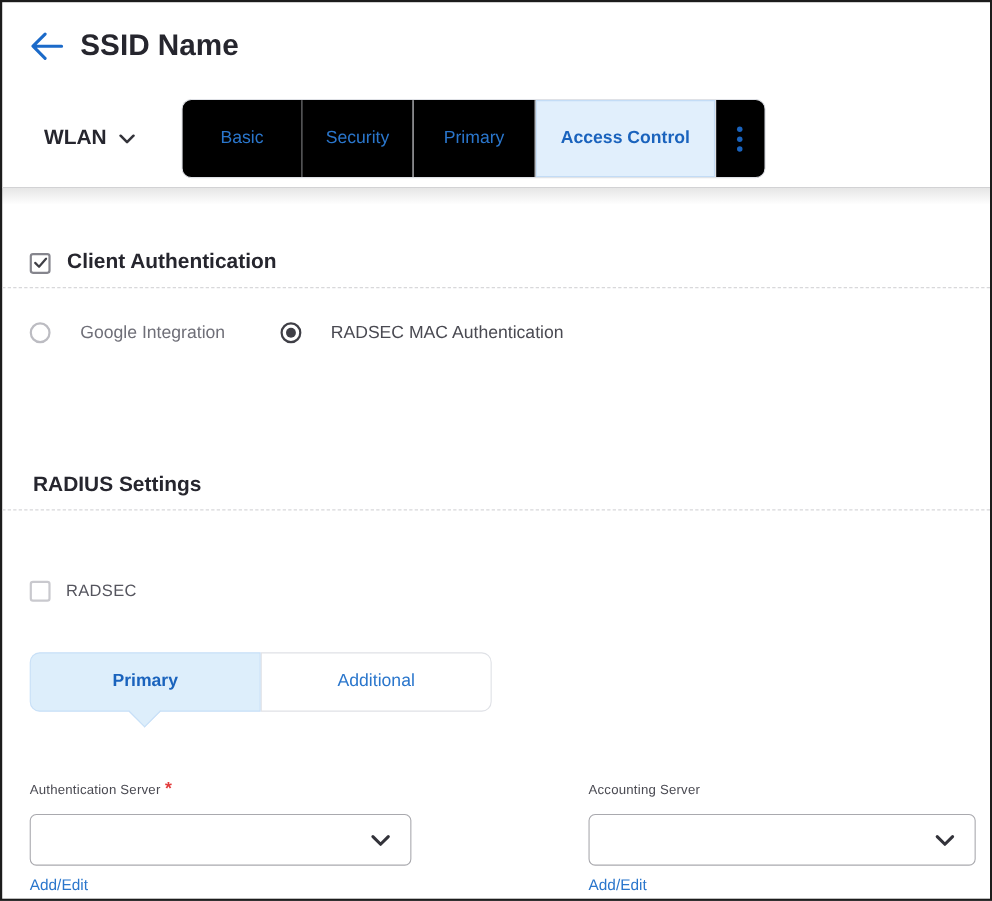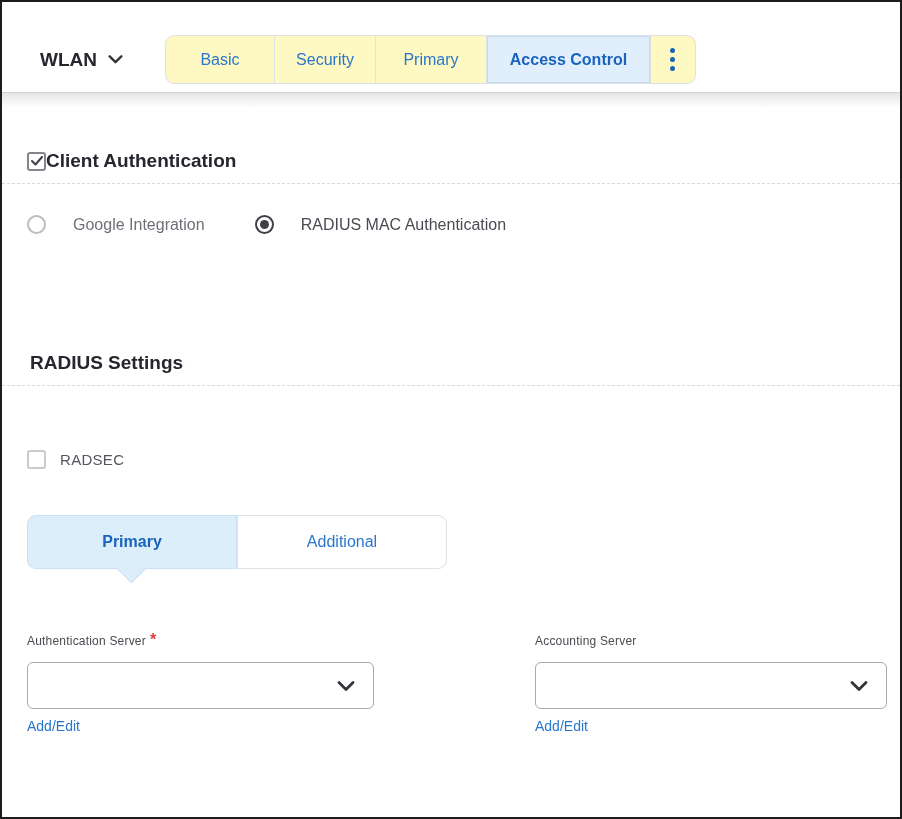--- a/index.html
+++ b/index.html
@@ -13,35 +13,35 @@
   .app-menu { display:flex; align-items:center; gap:13px; cursor:pointer; }
   .app-menu-label { font-size:23px; font-weight:bold; color:#26262e; letter-spacing:0.2px; }
   .crumb { margin-left:112px; font-size:17px; color:#6f6f78; }
   .row2 { display:flex; align-items:center; gap:15px; padding:24px 0 0 25px; }
   .page-title { font-size:27px; font-weight:bold; color:#26262e; }
   .back-btn { display:flex; align-items:center; cursor:pointer; }
   .row3 { display:flex; align-items:center; padding:0 0 0 38px; margin-top:33px; }
   .entity-menu { display:flex; align-items:center; gap:11px; cursor:pointer; }
   .entity-label { font-size:19px; font-weight:bold; color:#26262e; }
   .tabgroup {
-    display:flex; margin-left:42px; height:49px;
-    border:1px solid #dfe1e6; border-radius:9px; background:#fef9c3;
+    display:flex; margin-left:42px; height:72px;
+    border:1px solid #dfe1e6; border-radius:9px; background:#000000;
   }
   .tab {
     display:flex; align-items:center; justify-content:center;
     font-size:16px; color:#2a76cc; border-right:1px solid #dfe1e6; cursor:pointer;
   }
   .tab.first { border-radius:8px 0 0 8px; }
   .tab.active { background:#e1effc; color:#1a63bd; font-weight:bold; box-shadow:inset 0 0 0 1px #c3dcf6; }
   .tab.kebab { border-right:none; border-radius:0 8px 8px 0; width:44px; flex-direction:column; gap:4px; }
   .kebab i { width:5px; height:5px; border-radius:50%; background:#1a63bd; display:block; }
   .header-divider { margin-top:8px; border-top:1px solid #d2d2d4; height:16px;
     background:linear-gradient(to bottom, rgba(60,60,60,0.13), rgba(60,60,60,0)); }
   
-  .section-head { display:flex; align-items:center; padding-left:25px; margin-top:42px; }
+  .section-head { display:flex; align-items:center; gap:15px; padding-left:25px; margin-top:42px; }
   .section-title { font-size:19px; font-weight:bold; color:#26262e; }
   .dashed { border-bottom:1px dashed #d8d8da; margin-top:11px; }
   .checkbox {
     width:19px; height:19px; border:2px solid #85858d; border-radius:3px;
     display:flex; align-items:center; justify-content:center; background:#fff; cursor:pointer; flex:none;
   }
   .checkbox.unchecked { border:2px solid #c9c9ce; }
   .radio-row { display:flex; align-items:center; padding-left:25px; margin-top:31px; }
   .radio-opt { display:flex; align-items:center; gap:27px; cursor:pointer; }
   .radio {
@@ -85,20 +85,28 @@
   }
   .select svg { position:absolute; right:18px; top:50%; transform:translateY(-50%); }
   .addedit { display:inline-block; margin:9px 0 0 0; font-size:14px; color:#2a76cc; text-decoration:none; cursor:pointer; }
 </style>
 </head>
 <body>
 
 <div class="frame">
 
 
+  <div class="row2">
+    <span class="back-btn">
+      <svg width="31" height="26" viewBox="0 0 31 26">
+        <path d="M14 2 L3 13 L14 24 M3.5 13 L29 13" fill="none" stroke="#1b6ac9" stroke-width="2.8" stroke-linecap="round" stroke-linejoin="round"></path>
+      </svg>
+    </span>
+    <h1 class="page-title">SSID Name</h1>
+  </div>
 
   <div class="row3">
     <div class="entity-menu">
       <span class="entity-label">WLAN</span>
       <svg width="15" height="9" viewBox="0 0 16 10">
         <polyline points="1.5,1.5 8,8 14.5,1.5" fill="none" stroke="#33333a" stroke-width="2.6" stroke-linecap="round" stroke-linejoin="round"></polyline>
       </svg>
     </div>
     <div class="tabgroup">
       <div class="tab first" style="width:109px">Basic</div>
@@ -125,21 +133,21 @@
   </div>
   <div class="dashed"></div>
 
   <div class="radio-row">
     <label class="radio-opt">
       <span class="radio"></span>
       <span class="opt-label">Google Integration</span>
     </label>
     <label class="radio-opt">
       <span class="radio selected"></span>
-      <span class="opt-label dark">RADIUS MAC Authentication</span>
+      <span class="opt-label dark">RADSEC MAC Authentication</span>
     </label>
   </div>
 
   <div class="plain-head">
     <span class="section-title">RADIUS Settings</span>
   </div>
   <div class="dashed"></div>
 
   <div class="check-row">
     <span class="checkbox unchecked"></span>

